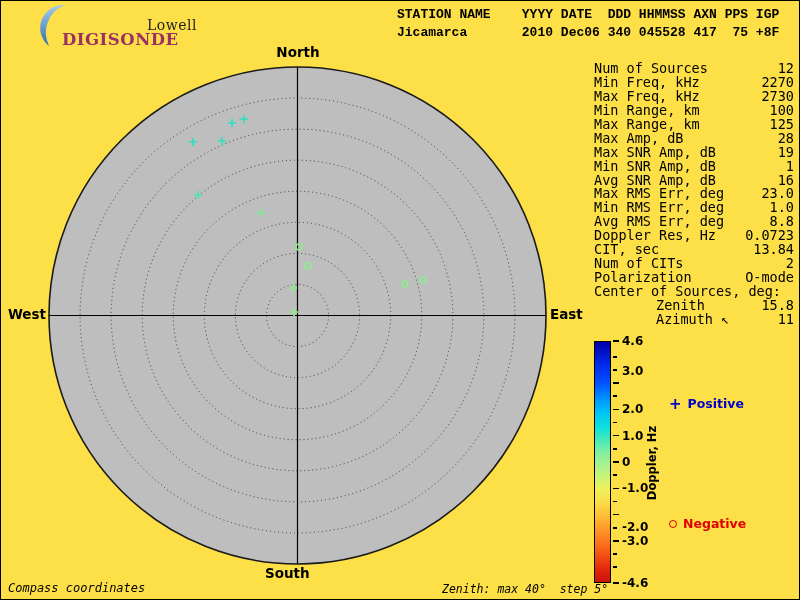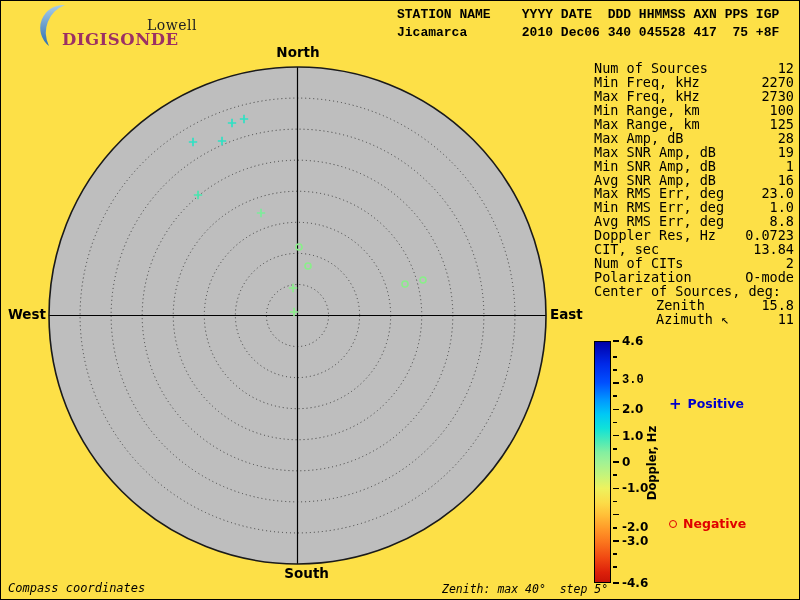--- a/index.html
+++ b/index.html
@@ -15,21 +15,21 @@
   .logo-digisonde{position:absolute;left:61px;top:29px;font-family:"DejaVu Serif","Liberation Serif",serif;
                font-size:16.5px;font-weight:bold;color:#9c3064;letter-spacing:.5px;}
   .hdr{position:absolute;left:396px;top:5px;}
   .hdr-line{white-space:pre;font-family:Liberation Mono, monospace;
             font-weight:bold;font-size:13px;line-height:18px;}
 
   
   #skymap{position:absolute;left:0;top:0;pointer-events:none;}
   .compass{position:absolute;font-weight:bold;font-size:13.5px;}
   .compass-north{left:270px;top:43px;width:54px;text-align:center;}
-  .compass-south{left:264px;top:564px;width:64px;text-align:right;}
+  .compass-south{left:264px;top:564px;width:64px;text-align:left;}
   .compass-west{left:2px;top:305px;width:43px;text-align:right;}
   .compass-east{left:549px;top:305px;}
 
   
   .stats{position:absolute;left:593px;top:60px;width:200px;
          font-family:"DejaVu Sans Mono","Liberation Mono",monospace;font-size:13.5px;}
   .stat-row{display:flex;justify-content:space-between;height:13.95px;line-height:14px;white-space:pre;}
   .stat-row.indent{padding-left:62px;}
 
   
@@ -130,21 +130,21 @@
       <div class="stat-row"><span>Center of Sources, deg:</span><span></span></div>
       <div class="stat-row indent"><span>Zenith</span><span>15.8</span></div>
       <div class="stat-row indent"><span>Azimuth ↖</span><span>11</span></div>
     </div>
 
   <div id="colorbar" style="background: linear-gradient(rgb(0, 0, 168) 0%, rgb(0, 40, 232) 9%, rgb(0, 80, 255) 17%, rgb(0, 150, 255) 24%, rgb(0, 200, 245) 30%, rgb(16, 226, 216) 36%, rgb(72, 234, 184) 41%, rgb(132, 239, 160) 46%, rgb(160, 242, 149) 50%, rgb(200, 244, 120) 56%, rgb(238, 242, 94) 61%, rgb(252, 220, 72) 67%, rgb(255, 192, 56) 72%, rgb(255, 152, 40) 78%, rgb(251, 120, 30) 83%, rgb(240, 72, 18) 90%, rgb(220, 32, 10) 96%, rgb(200, 20, 6) 100%);"></div>
   <div id="colorbar-ticks">
       <div class="cb-tick" style="top: -0.75px; width: 6px;"></div>
       <div class="cb-label" style="top: 0px;">4.6</div>
       <div class="cb-tick" style="top: 41.337px; width: 6px;"></div>
-      <div class="cb-label" style="top: 39px; font-family: Liberation Mono, monospace;">3.0</div>
+      <div class="cb-label" style="top: 30px;">3.0</div>
       <div class="cb-tick" style="top: 67.6413px; width: 6px;"></div>
       <div class="cb-label" style="top: 68.3913px;">2.0</div>
       <div class="cb-tick" style="top: 93.9457px; width: 6px;"></div>
       <div class="cb-label" style="top: 94.6957px;">1.0</div>
       <div class="cb-tick" style="top: 120.25px; width: 6px;"></div>
       <div class="cb-label" style="top: 121px;">0</div>
       <div class="cb-tick" style="top: 146.554px; width: 6px;"></div>
       <div class="cb-label" style="top: 147.304px;">-1.0</div>
       <div class="cb-tick" style="top: 172.859px; width: 6px;"></div>
       <div class="cb-label" style="top: 169px; margin-top: 17px;">-2.0</div>

